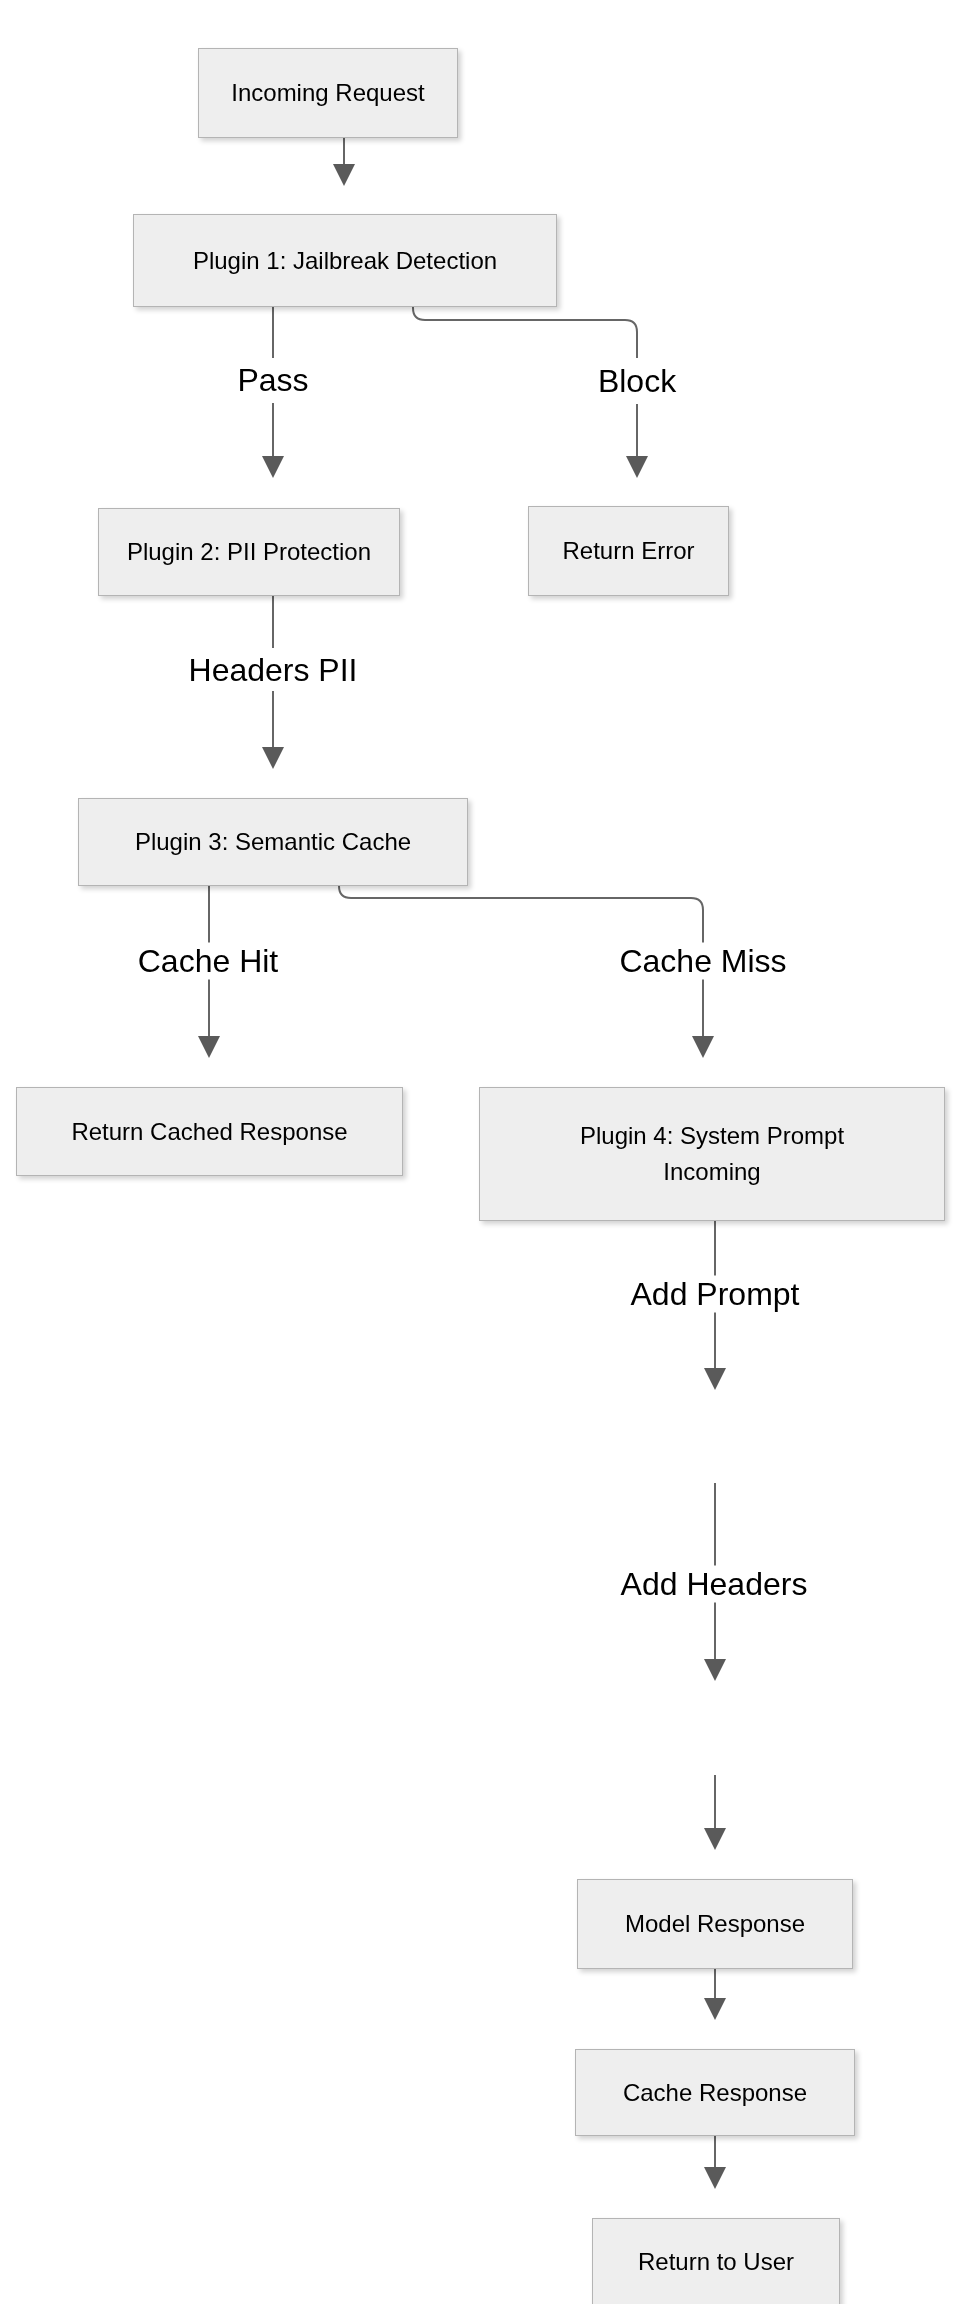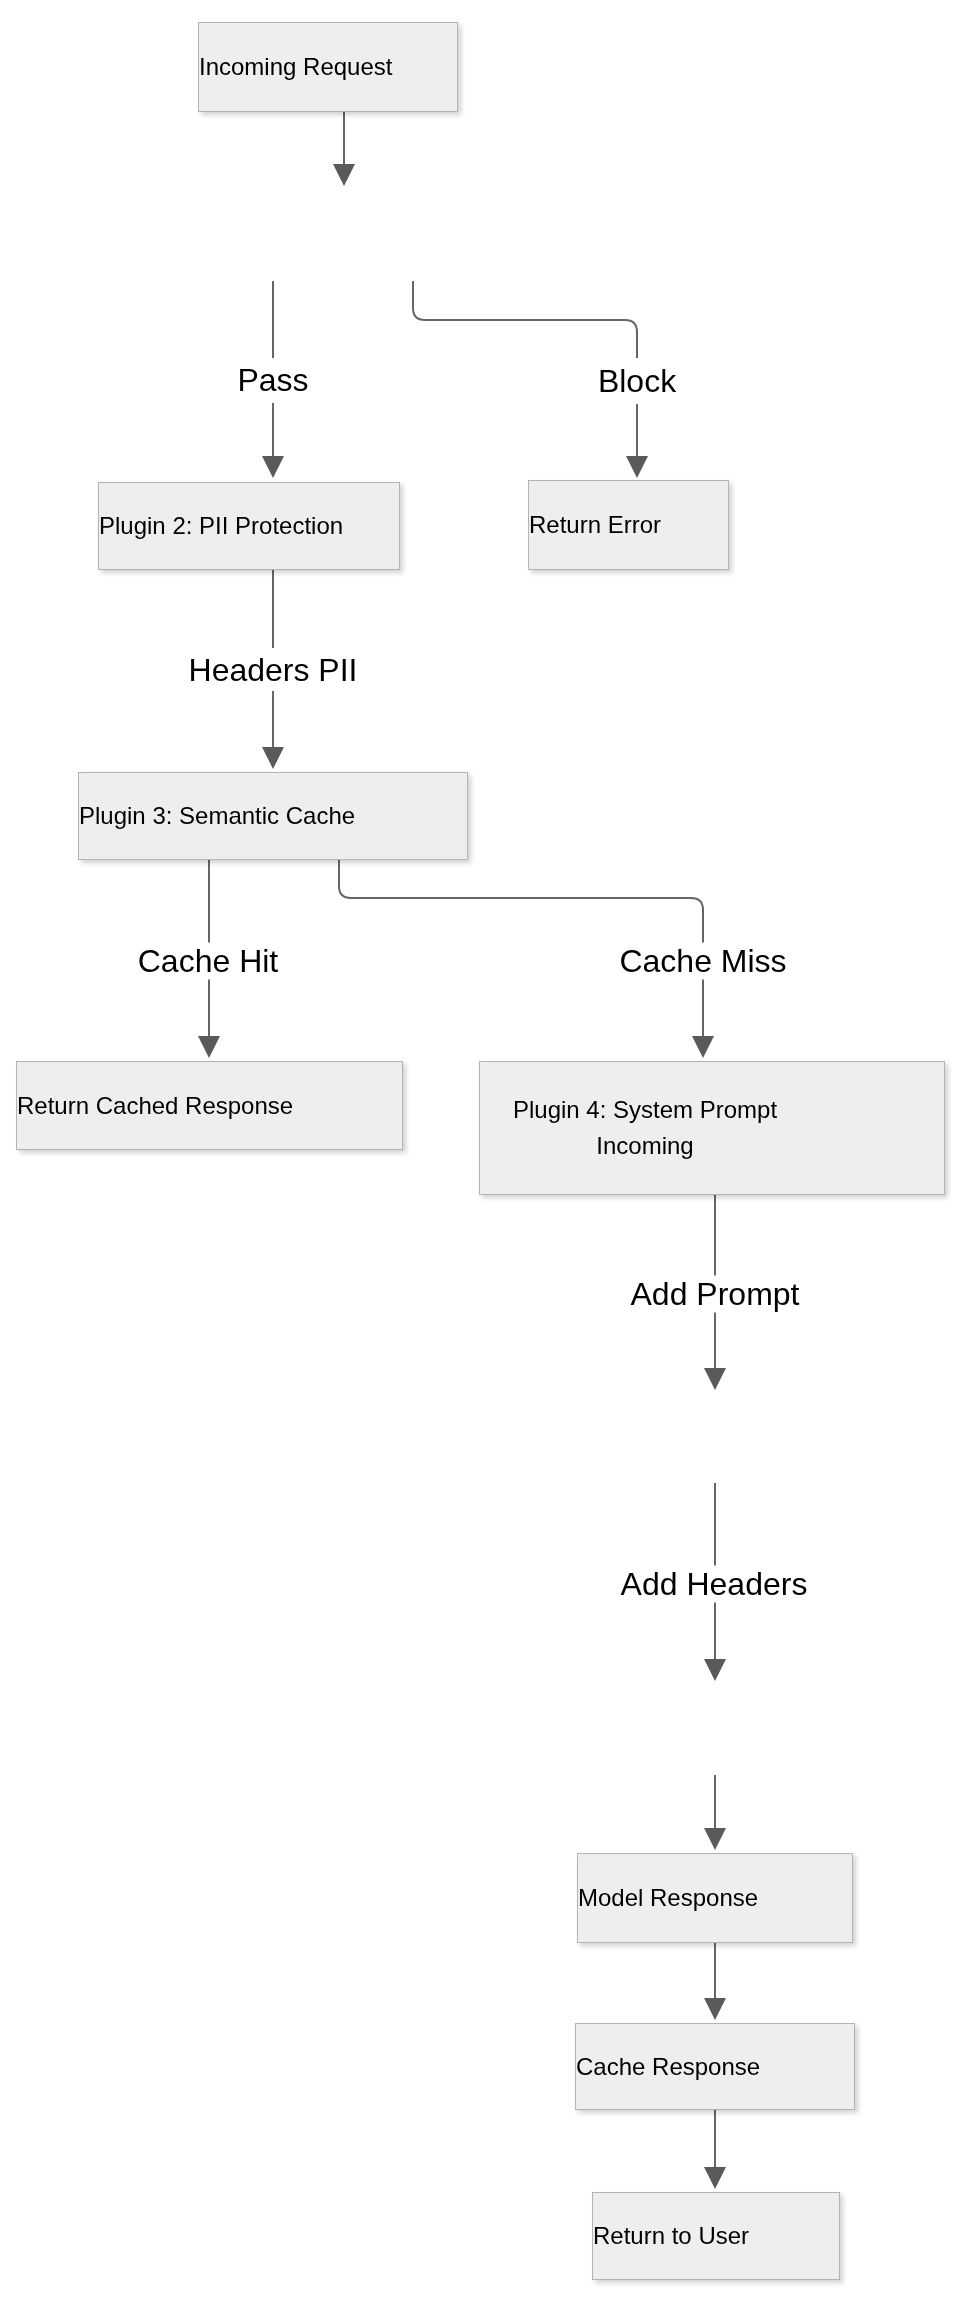--- a/index.html
+++ b/index.html
@@ -17,24 +17,26 @@
     width: 962px; height: 2304px;
   }
   .node {
     position: absolute;
     box-sizing: border-box;
     background: #eeeeee;
     border: 1.5px solid #b4b4b4;
     box-shadow: 3px 3px 5px rgba(0,0,0,0.18);
     display: flex;
     align-items: center;
+    justify-content: center;
     text-align: center;
     font-size: 24px;
     line-height: 1.5;
     color: #000000;
+    margin-top: 26px;
   }
   .node .nl { display: inline-block; }
   .node .nl.wrap { max-width: 330px; }
   .elabel {
     position: absolute;
     transform: translate(-50%, -50%);
     background: #ffffff;
     padding: 0 6px;
     font-size: 32px;
     color: #000000;
@@ -101,20 +103,23 @@
       <path d="M704 1828 L726 1828 L715 1850 Z"></path>
       <path d="M704 1998 L726 1998 L715 2020 Z"></path>
       <path d="M704 2167 L726 2167 L715 2189 Z"></path>
     </g>
   </svg>
 
   <div class="node" style="left:198px; top:22px; width:260px; height:90px">
     <span class="nl">Incoming Request</span>
   </div>
 
+  <div class="node" style="left:133px; top:188px; width:424px; height:93px">
+    <span class="nl">Plugin 1: Jailbreak Detection</span>
+  </div>
 
   <div class="node" style="left:98px; top:482px; width:302px; height:88px">
     <span class="nl">Plugin 2: PII Protection</span>
   </div>
 
   <div class="node" style="left:528px; top:480px; width:201px; height:90px">
     <span class="nl">Return Error</span>
   </div>
 
   <div class="node" style="left:78px; top:772px; width:390px; height:88px">

